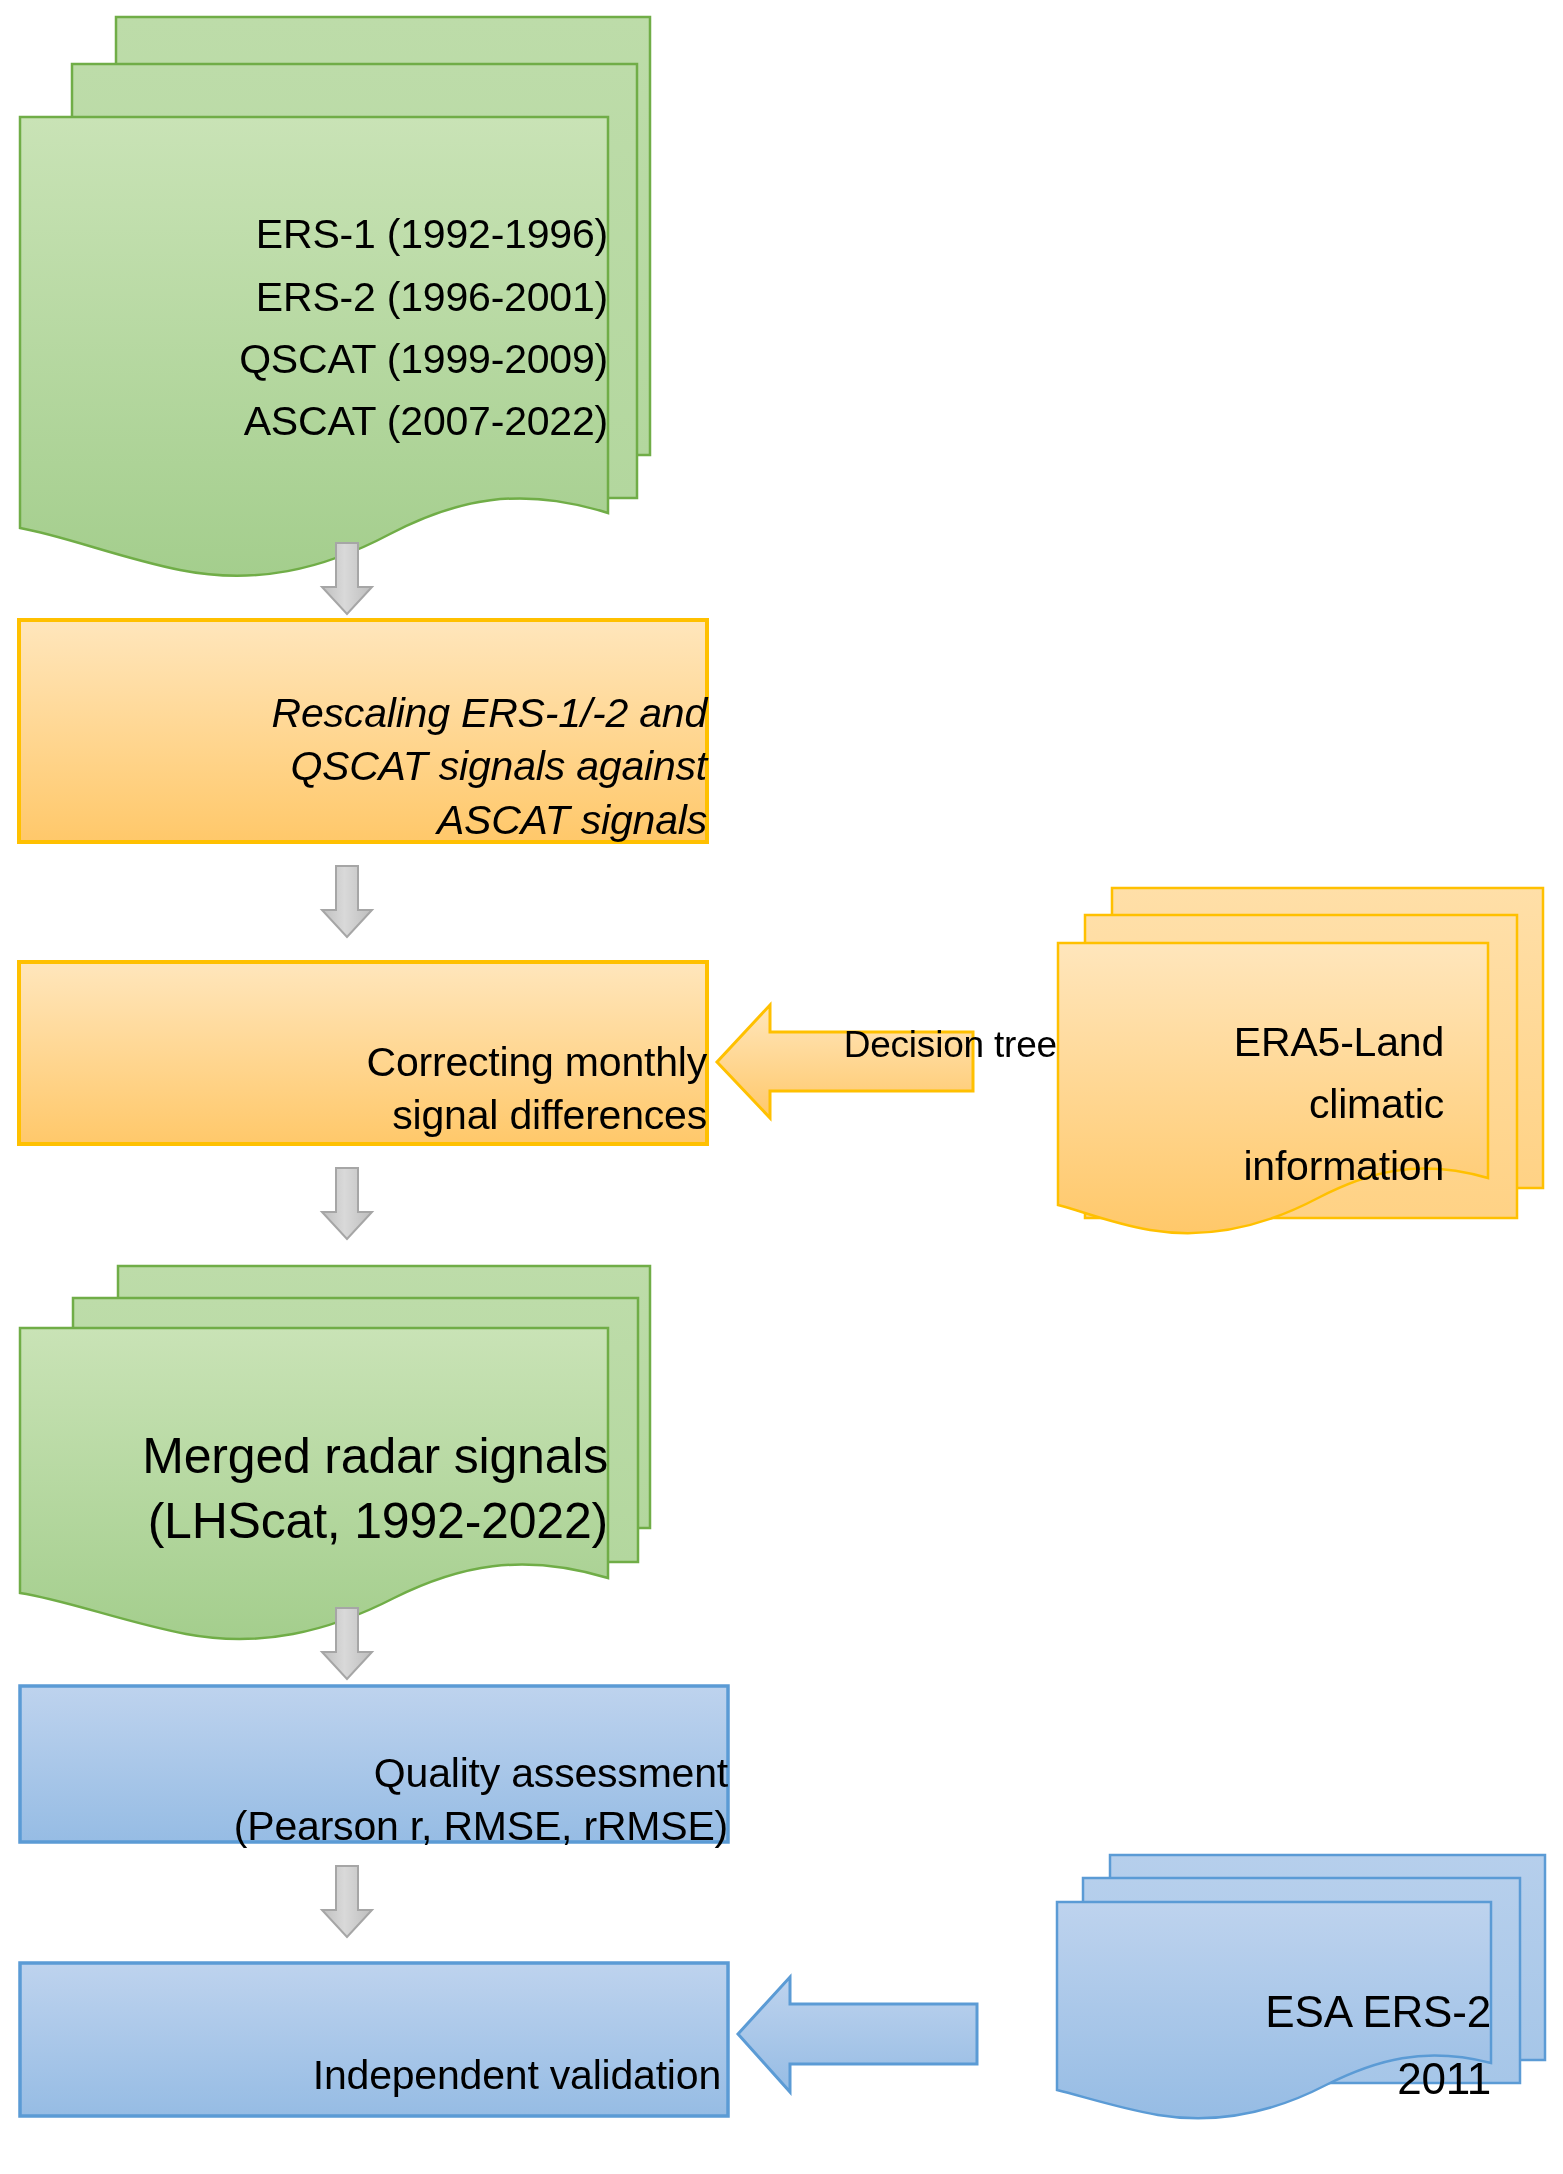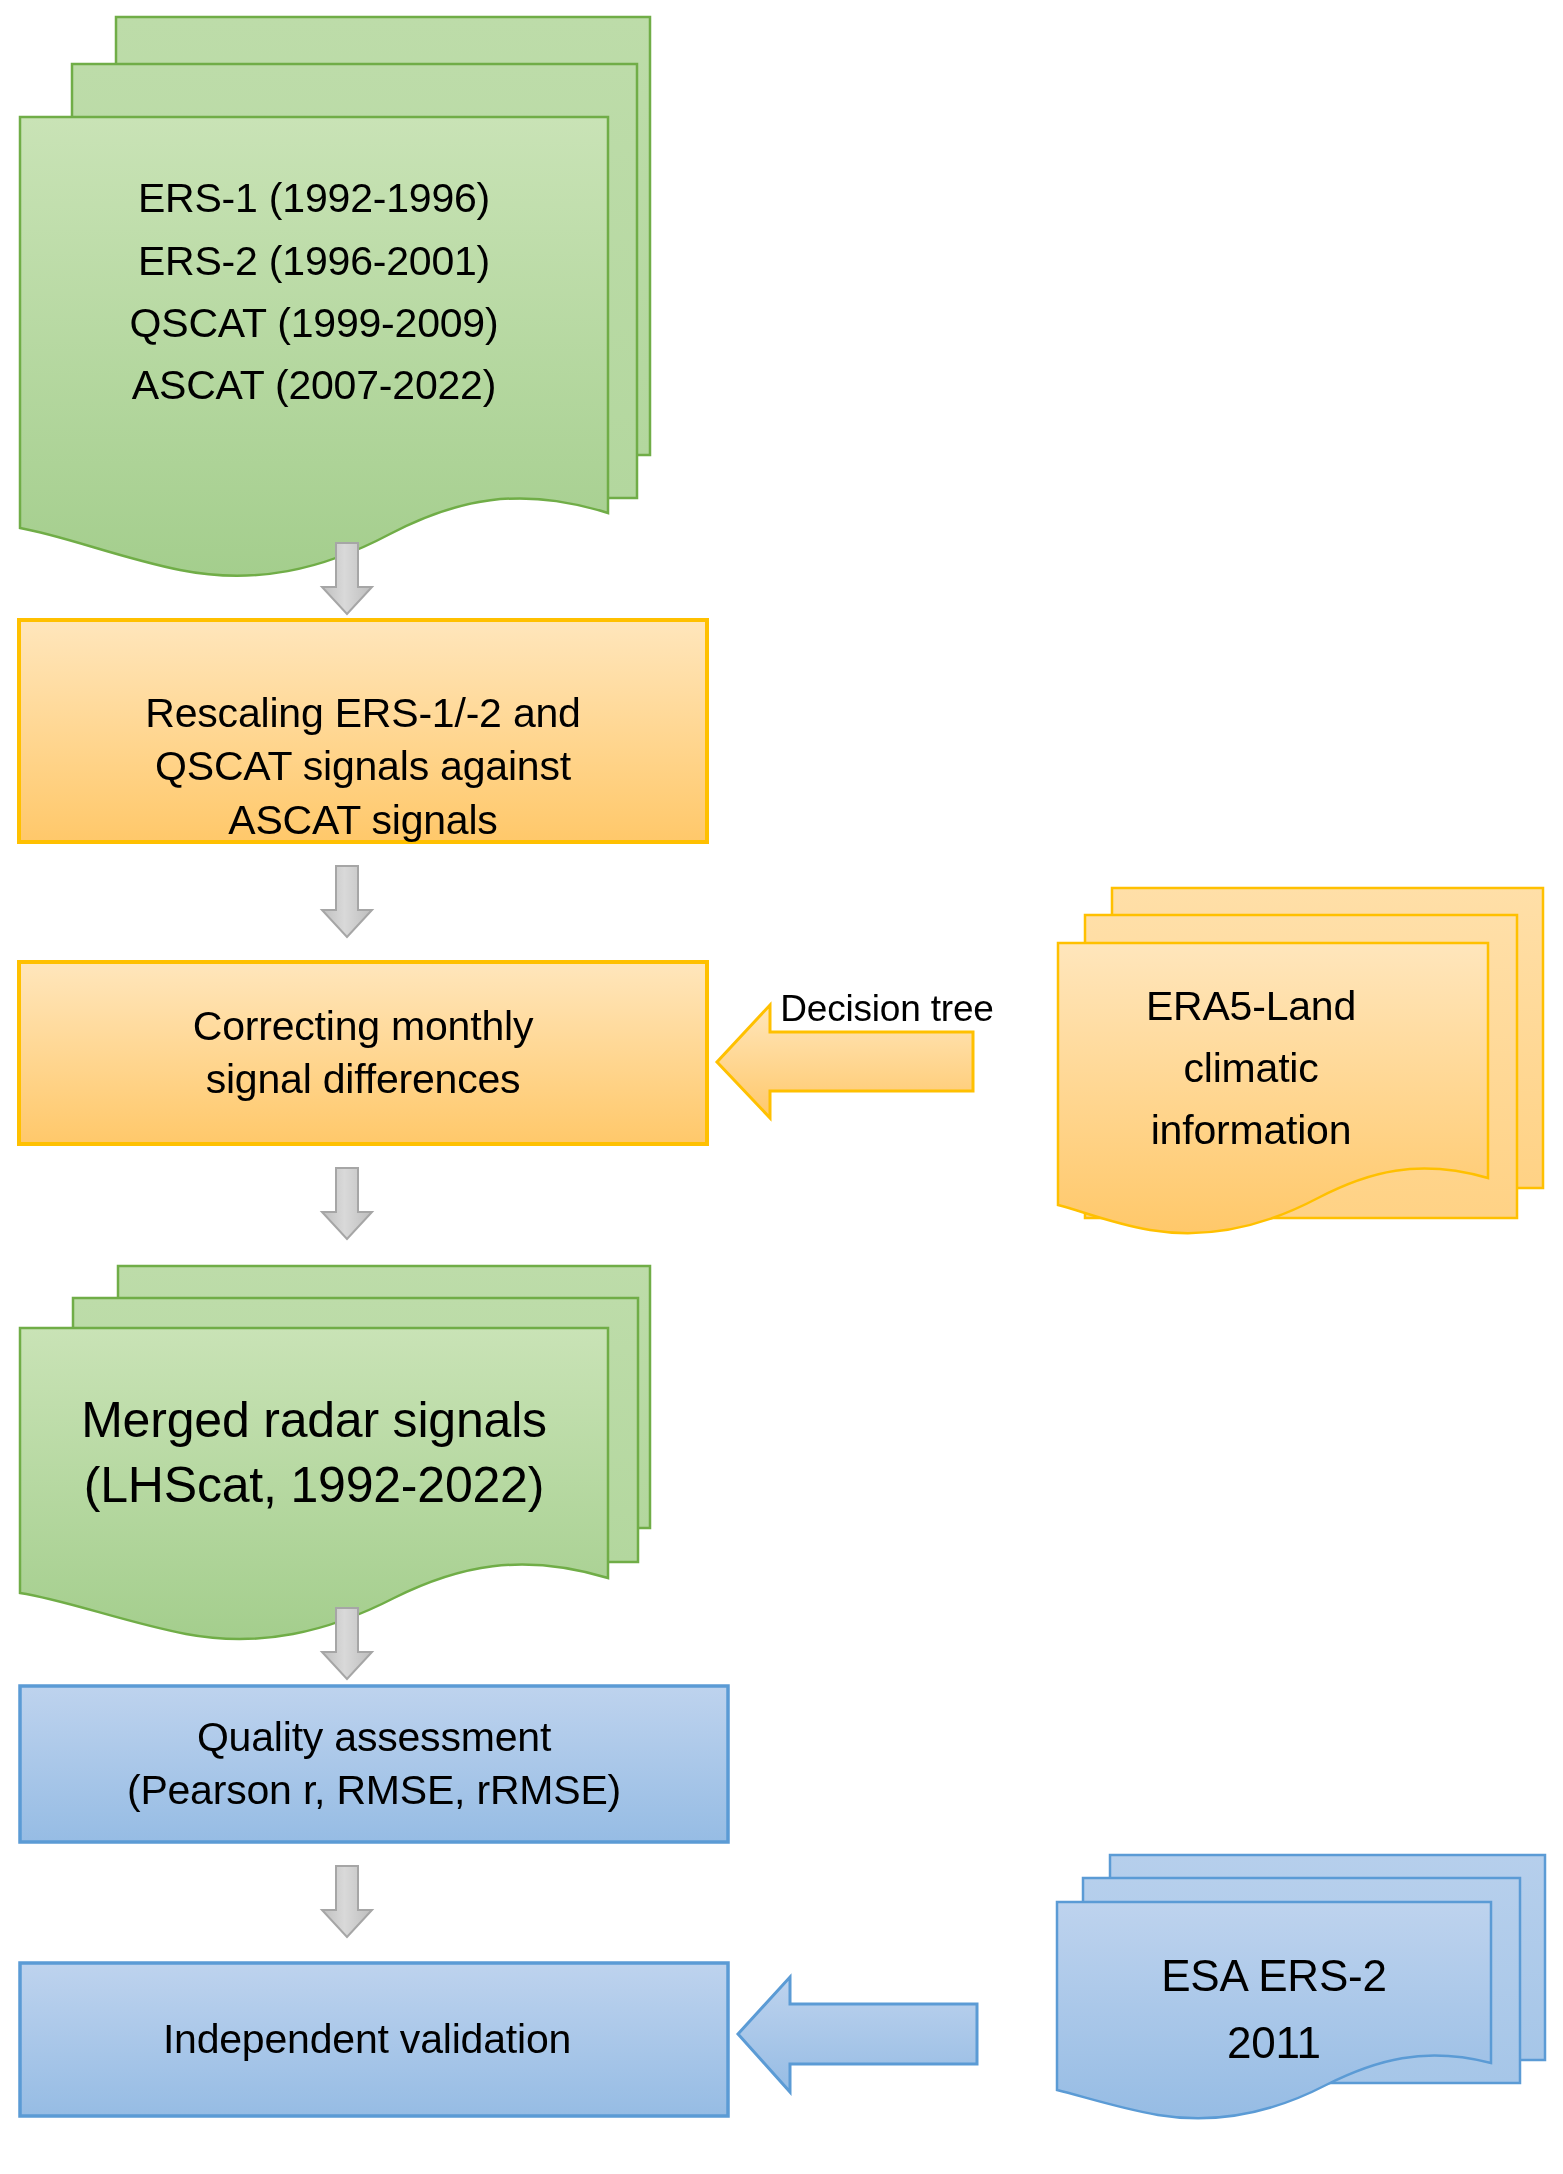--- a/index.html
+++ b/index.html
@@ -8,26 +8,27 @@
     font-family:"Liberation Sans", sans-serif;
     color:#000;
   }
   .canvas{position:absolute;inset:0;}
   svg.layer{position:absolute;left:0;top:0;width:1563px;height:2174px;pointer-events:none;}
 
   
   .txt{
     position:absolute;
     display:flex;flex-direction:column;
-    align-items:center;justify-content:center;
+    align-items:flex-end;justify-content:center;
     text-align:center;
     line-height:1.30;
     white-space:pre;
     letter-spacing:-0.2px;
     color:#000;
+    margin-top:36px;
   }
   .txt div{ white-space:pre; }
 
   
   .t-green-top{font-size:41px;line-height:1.52;}
   .t-proc{font-size:41px;}
   .t-green-mid{font-size:50px;}
   .t-blue{font-size:41px;}
   .t-era5{font-size:41px;line-height:1.52;}
   .t-esa{font-size:44px;line-height:1.52;}
@@ -155,21 +156,21 @@
     </g>
   </svg>
 
   <div class="txt t-green-top" style="left:20px;top:117px;width:588px;height:350px;">
     <div>ERS-1 (1992-1996)</div>
     <div>ERS-2 (1996-2001)</div>
     <div>QSCAT (1999-2009)</div>
     <div>ASCAT (2007-2022)</div>
   </div>
 
-  <div class="txt t-proc" style="left:19px;top:656px;width:688px;height:222px;">
+  <div class="txt t-proc" style="left:19px;top:620px;width:688px;height:222px;font-style:italic;">
     <div>Rescaling ERS-1/-2 and</div>
     <div>QSCAT signals against</div>
     <div>ASCAT signals</div>
   </div>
 
   <div class="txt t-proc" style="left:19px;top:962px;width:688px;height:182px;">
     <div>Correcting monthly</div>
     <div>signal differences</div>
   </div>
 

